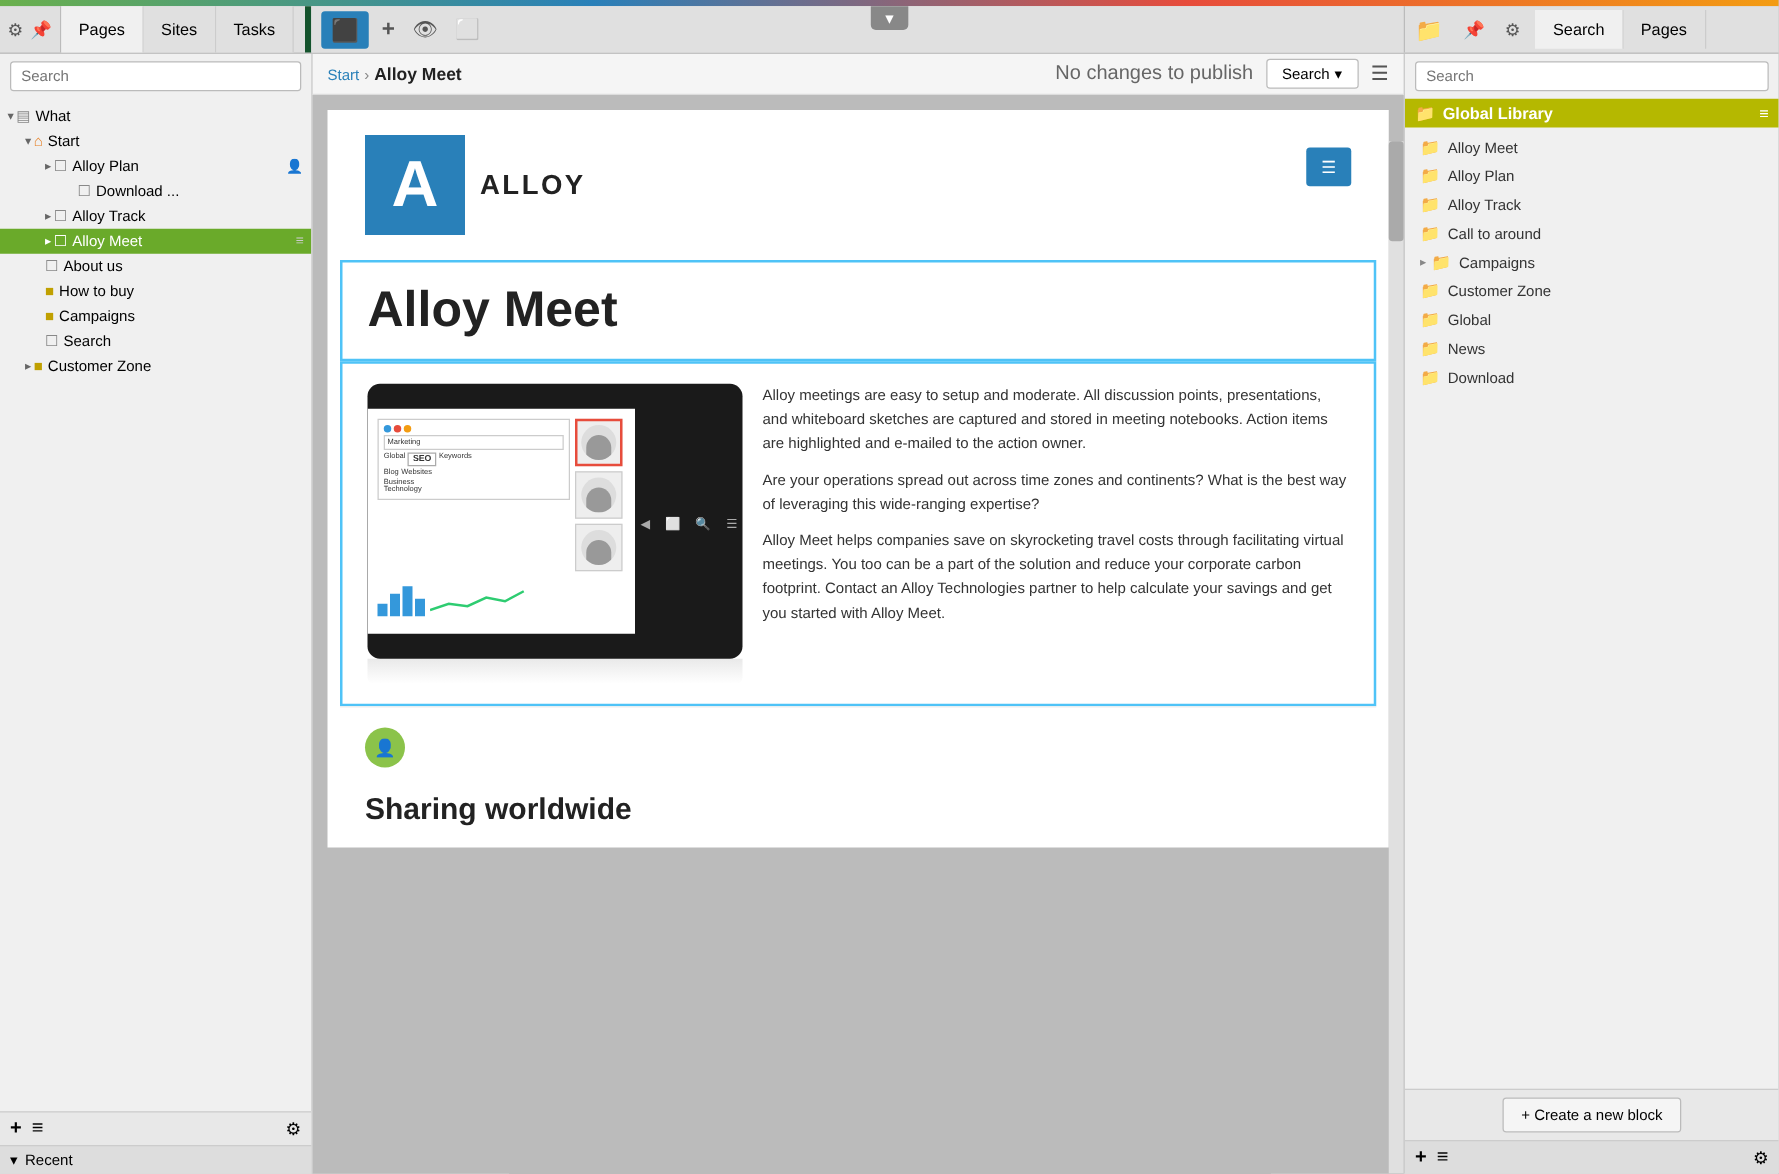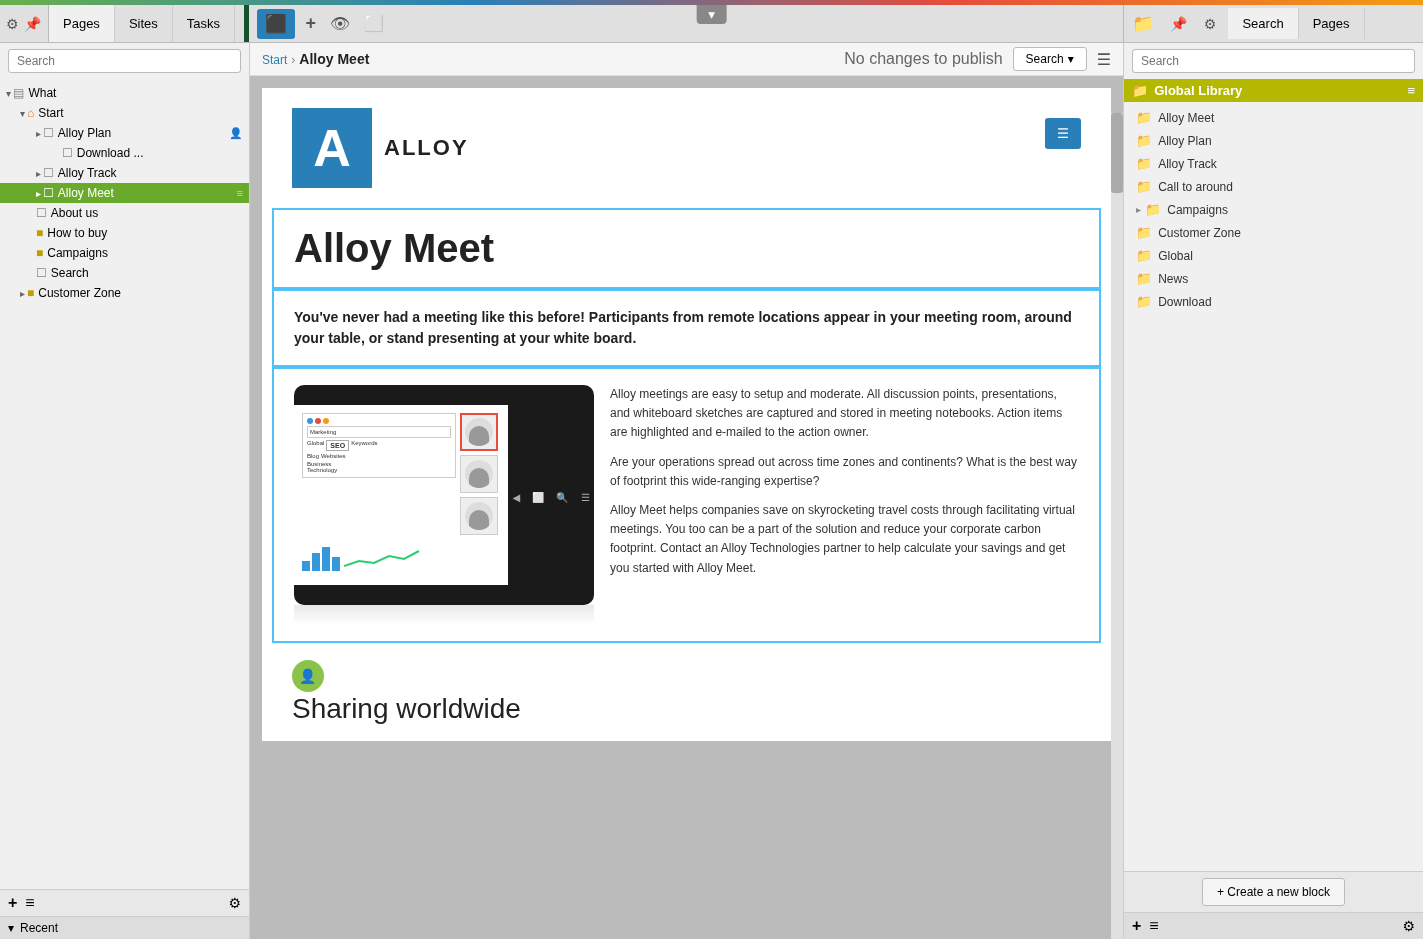--- a/index.html
+++ b/index.html
@@ -54,21 +54,21 @@
 
     .content-row { display: flex; gap: 16px; }
     .content-img-wrap { flex: 0 0 300px; }
     .tablet-img { width: 300px; height: 220px; background: #1a1a1a; border-radius: 10px; display: flex; align-items: center; justify-content: center; overflow: hidden; position: relative; }
     .tablet-screen { width: 260px; height: 180px; background: white; position: relative; overflow: hidden; }
     .tablet-content { padding: 8px; font-size: 8px; color: #333; }
 
     .content-text { flex: 1; font-size: 12px; color: #333; line-height: 1.6; }
     .content-text p { margin-bottom: 10px; }
     .sharing-avatar { width: 32px; height: 32px; border-radius: 50%; background: #8bc34a; display: inline-flex; align-items: center; justify-content: center; color: white; font-size: 14px; }
-    .sharing-title { font-size: 28px; font-weight: normal; color: #222; margin-top: 1px; }
+    .sharing-title { font-size: 24px; font-weight: bold; color: #222; margin-top: 20px; }
 
     
     .right-panel { width: 300px; background: #f0f0f0; display: flex; flex-direction: column; border-left: 1px solid #ccc; }
     .right-search-wrap { padding: 6px 8px; }
     .right-search { width: 100%; padding: 4px 8px; border: 1px solid #bbb; border-radius: 3px; font-size: 12px; background: white; }
     .right-tree-header { display: flex; align-items: center; padding: 4px 8px; background: #b5b800; color: white; font-weight: bold; font-size: 13px; }
     .right-tree-header-icon { margin-right: 6px; }
     .right-tree-header-actions { margin-left: auto; cursor: pointer; }
     .right-tree-area { flex: 1; overflow-y: auto; padding: 4px 0; }
     .right-tree-item { display: flex; align-items: center; padding: 4px 12px; cursor: pointer; font-size: 12px; }
@@ -245,23 +245,20 @@
                 <div class="alloy-logo-text">ALLOY</div>
               </div>
             </div>
             <button class="nav-toggle-btn" style="background:#2980b9;color:white;border:none;padding:8px 12px;cursor:pointer;border-radius:3px;margin-top:10px;">☰</button>
           </div>
 
           <div class="content-block" style="margin:0 10px 0 10px;">
             <h1 class="page-title">Alloy Meet</h1>
           </div>
 
-          <div class="content-block" style="margin:0 10px 0 10px;">
-            <p class="page-intro">You've never had a meeting like this before! Participants from remote locations appear in your meeting room, around your table, or stand presenting at your white board.</p>
-          </div>
 
           <div class="content-block" style="margin:0 10px 0 10px;">
             <div class="content-row">
               <div class="content-img-wrap">
 
                 <div class="tablet-img">
                   <div class="tablet-screen">
                     <div class="tablet-content">
 
                       <div style="display:flex;gap:4px;align-items:flex-start;">
@@ -326,21 +323,21 @@
                     <span style="color:#aaa;font-size:10px;">⬜</span>
                     <span style="color:#aaa;font-size:10px;">🔍</span>
                     <span style="color:#aaa;font-size:10px;">☰</span>
                   </div>
                 </div>
 
                 <div style="height:20px;background:linear-gradient(to bottom, rgba(200,200,200,0.4), transparent);border-radius:0 0 5px 5px;"></div>
               </div>
               <div class="content-text">
                 <p>Alloy meetings are easy to setup and moderate. All discussion points, presentations, and whiteboard sketches are captured and stored in meeting notebooks. Action items are highlighted and e-mailed to the action owner.</p>
-                <p>Are your operations spread out across time zones and continents? What is the best way of footprint this wide-ranging expertise?</p>
+                <p>Are your operations spread out across time zones and continents? What is the best way of leveraging this wide-ranging expertise?</p>
                 <p>Alloy Meet helps companies save on skyrocketing travel costs through facilitating virtual meetings. You too can be a part of the solution and reduce your corporate carbon footprint. Contact an Alloy Technologies partner to help calculate your savings and get you started with Alloy Meet.</p>
               </div>
             </div>
           </div>
 
           <div style="padding:16px 20px;border-top:1px solid #eee;margin:0 10px 0 10px;">
             <div class="sharing-avatar">👤</div>
             <h2 class="sharing-title">Sharing worldwide</h2>
           </div>
 

